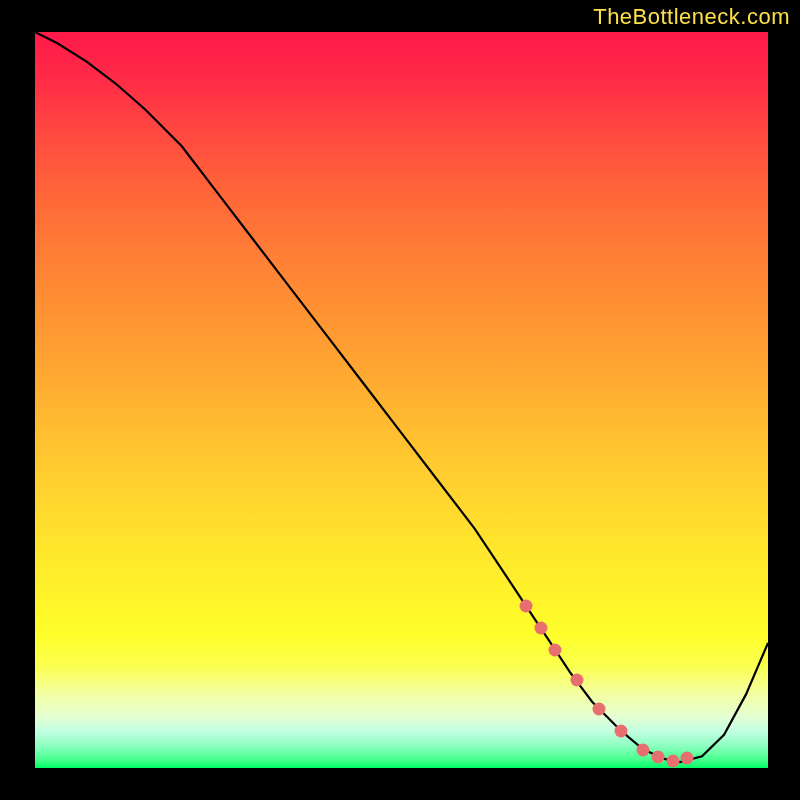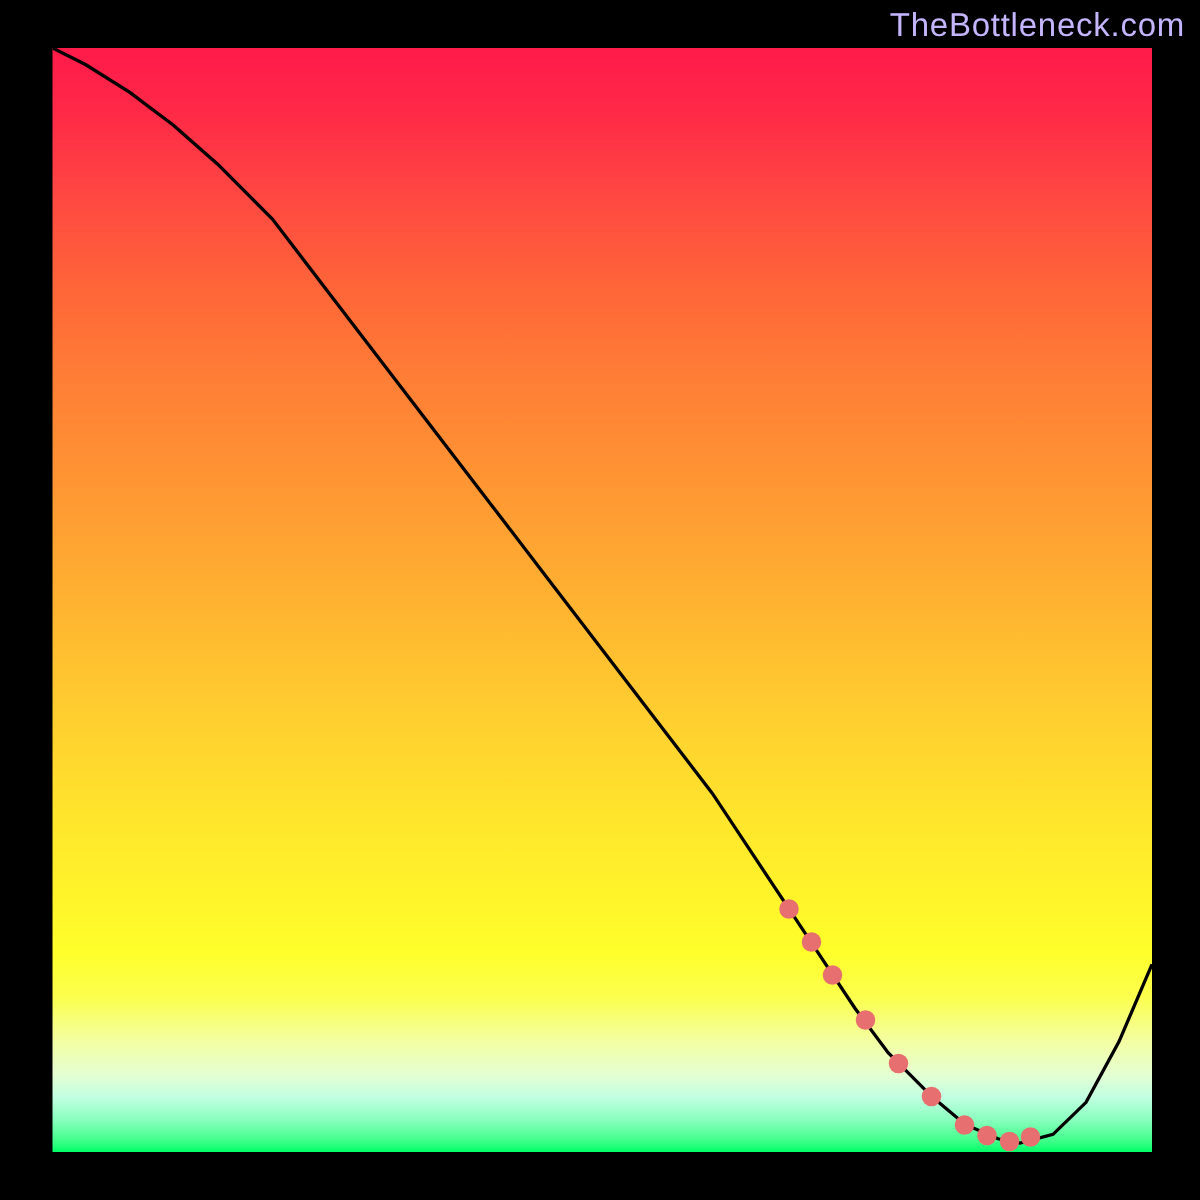--- a/index.html
+++ b/index.html
@@ -1,18 +1,18 @@
 <!DOCTYPE html>
 <html><head>
 <meta charset="utf-8">
 <style>
   * { margin: 0; padding: 0; box-sizing: border-box; }
   body { width: 800px; height: 800px; overflow: hidden; background: #000; position: relative; font-family: Arial, sans-serif; }
   .outer { width: 800px; height: 800px; background: #000; position: relative; }
-  .watermark { position: absolute; top: 4px; right: 10px; color: #c4b5fd; font-size: 22px; font-weight: 500; letter-spacing: 0.5px; }
+  .watermark { position: absolute; top: 4px; right: 10px; color: #fde047; font-size: 22px; font-weight: 500; letter-spacing: 0.5px; }
   .plot-area {
     position: absolute;
     left: 35px;
     top: 32px;
     width: 733px;
     height: 736px;
     background: linear-gradient(to bottom,
       #ff1a4a 0%,
       #ff2a47 6%,
       #ff4a41 14%,

